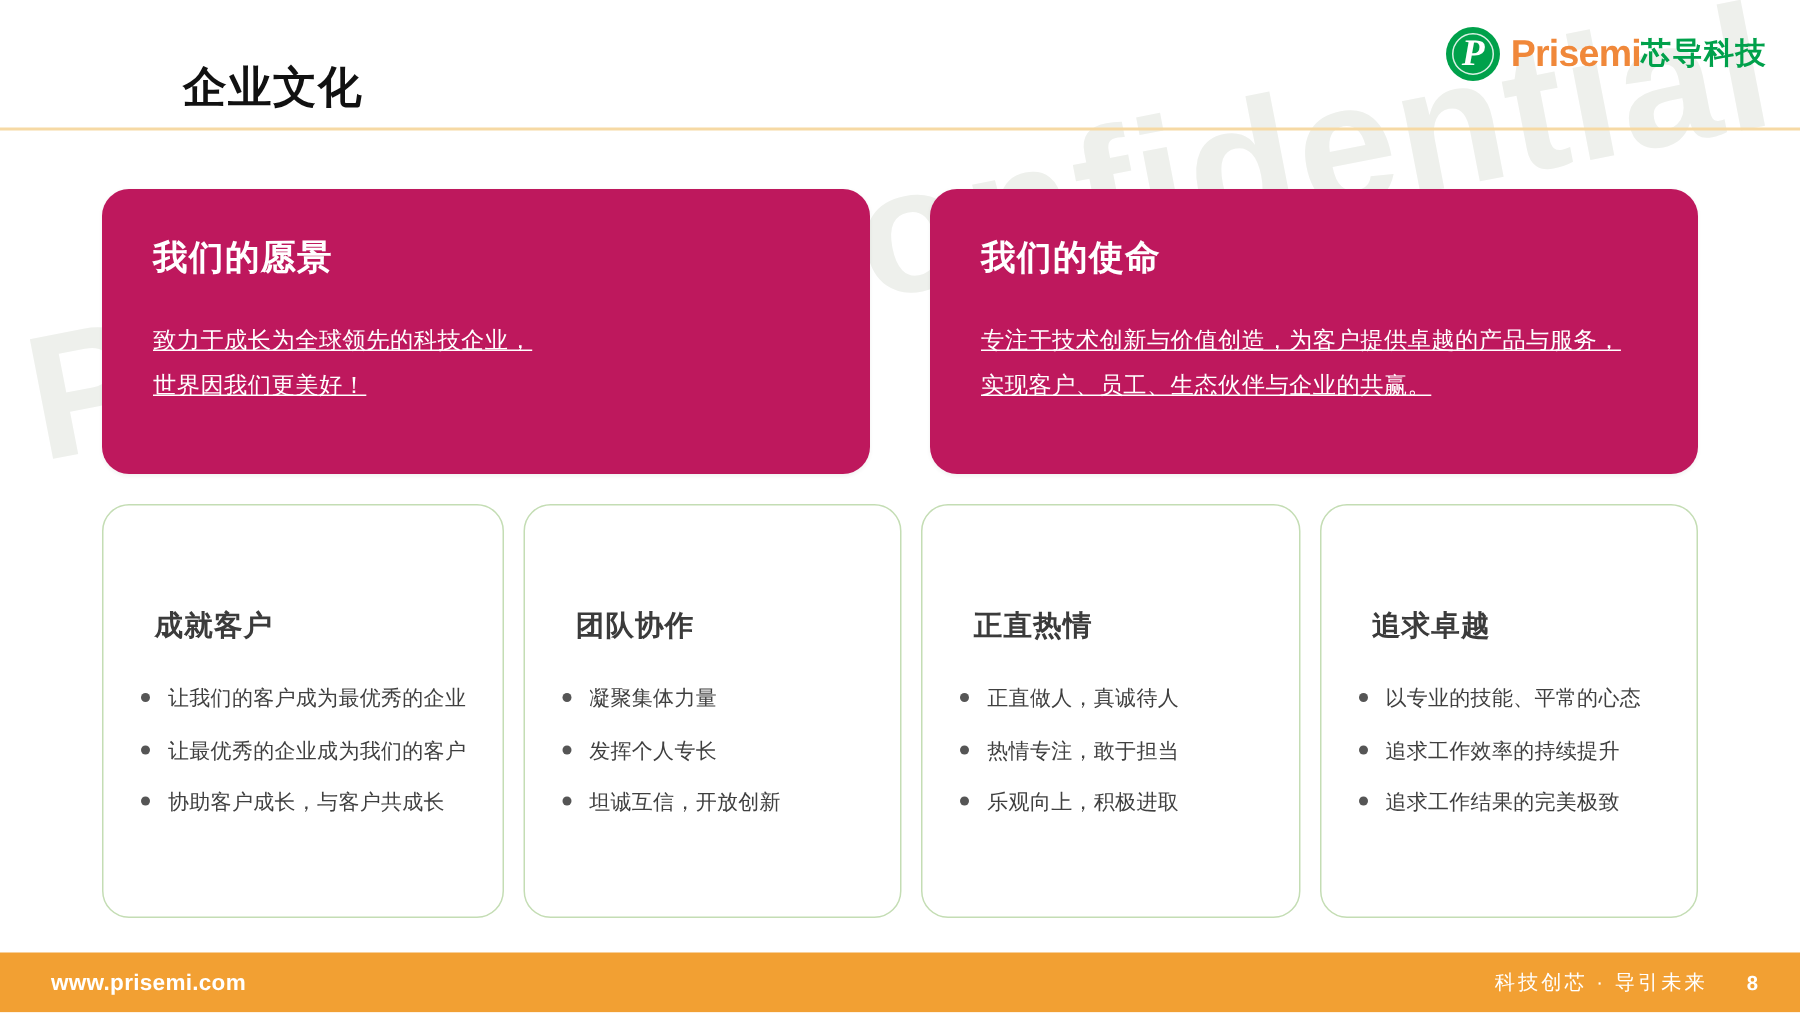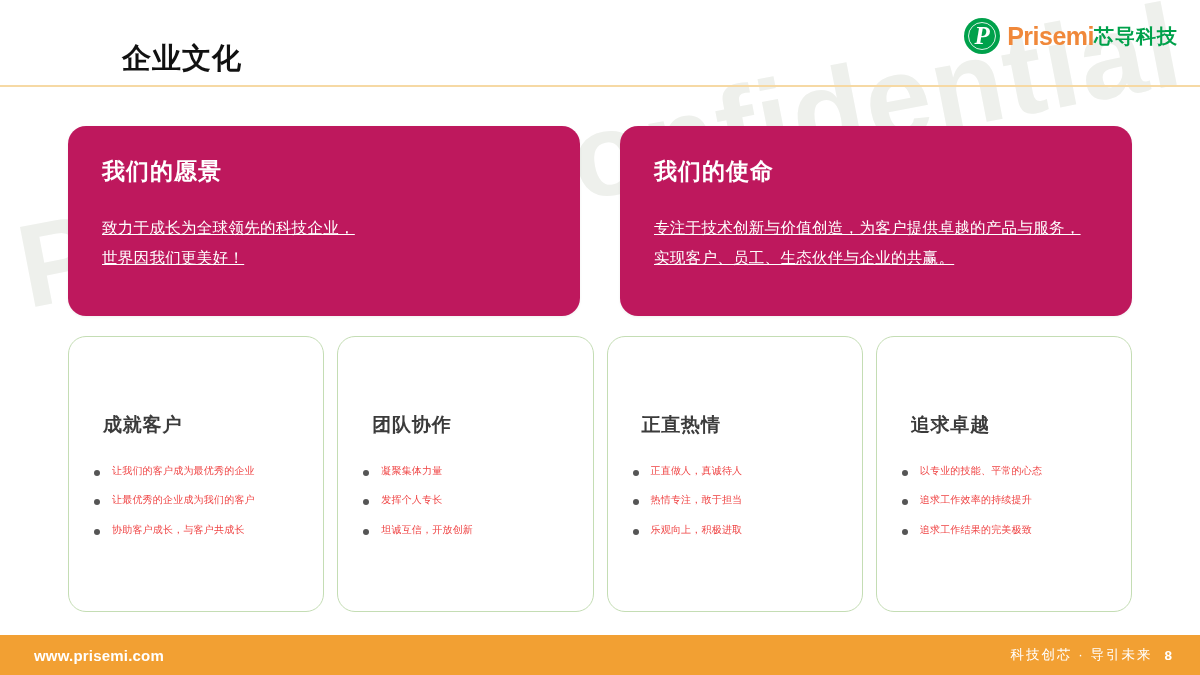--- a/index.html
+++ b/index.html
@@ -160,22 +160,22 @@
     font-size:19px;
     font-weight:700;
     color:#3b3b3b;
     letter-spacing:0.8px;
     margin-left:10px;
     margin-bottom:26px;
   }
   .value-list { list-style:none; }
   .value-item {
     position:relative;
-    font-size:10px;
-    color:#ef4444;
+    font-size:14px;
+    color:#404040;
     line-height:1.35;
     padding-left:19px;
     margin-bottom:16px;
     letter-spacing:0.2px;
     white-space:nowrap;
   }
   .value-item:last-child { margin-bottom:0; }
   .value-item::before {
     content:"";
     position:absolute;
@@ -201,21 +201,21 @@
     font-size:15px;
     font-weight:700;
     color:#ffffff;
     letter-spacing:0.2px;
   }
   .footer-right {
     position:absolute;
     right:28px;
     display:flex;
     align-items:center;
-    gap:12px;
+    gap:26px;
   }
   .footer-slogan {
     font-size:13.5px;
     color:#ffffff;
     letter-spacing:2px;
   }
   .footer-page {
     font-size:13.5px;
     font-weight:700;
     color:#ffffff;

